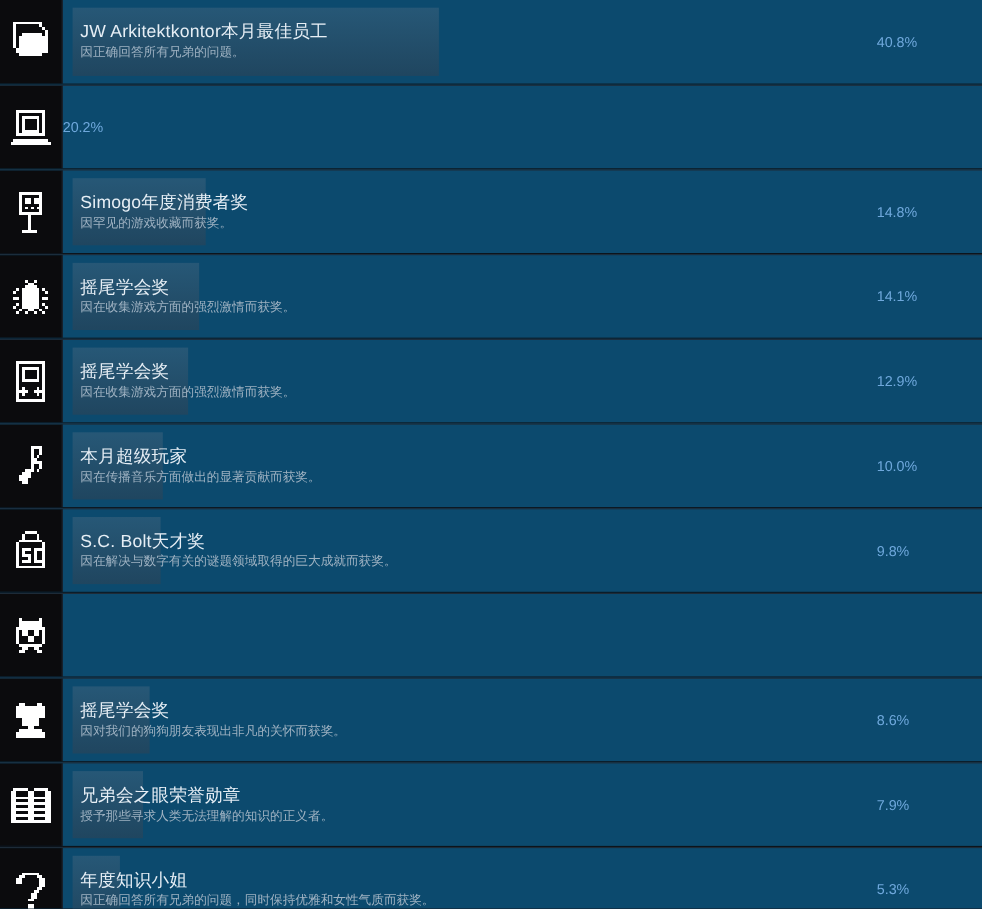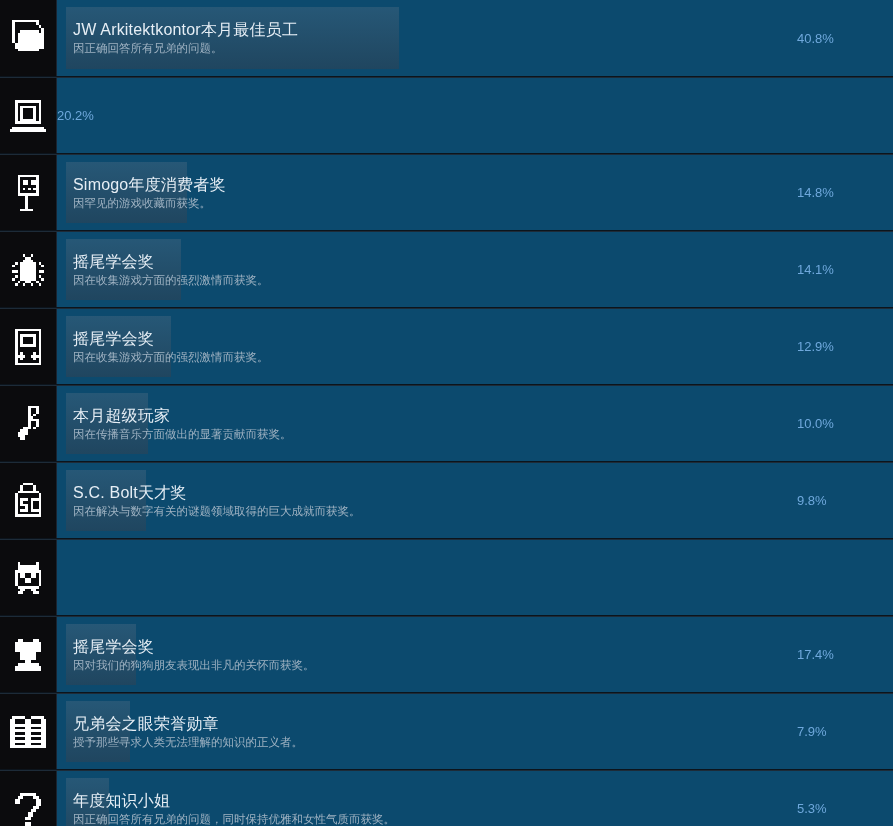--- a/index.html
+++ b/index.html
@@ -265,21 +265,21 @@
         </span>
       </div>
       <div class="bar-area">
         <div class="bar-fill" style="width: 70.1912px;"></div>
         <div class="award-text">
           <div class="award-title">摇尾学会奖</div>
           <div class="award-desc">因对我们的狗狗朋友表现出非凡的关怀而获奖。</div>
         </div>
       </div>
       <div class="pct-cell">
-        <span class="pct-value">17.4%</span>
+        <span class="pct-value">8.6%</span>
       </div>
     </div>
     <div class="award-row">
       <div class="icon-cell">
         <span>
           <svg viewBox="0 0 16 16">
             <path d="M2 2h5v1H2zM9 2h5v1H9zM1 3h1v11H1zM14 3h1v11h-1zM2 3h1v11H2zM13 3h1v11h-1zM7 3h2v11H7zM3 5h4v1H3zM9 5h4v1H9zM3 7h4v1H3zM9 7h4v1H9zM3 9h4v1H3zM9 9h4v1H9zM3 11h4v1H3zM9 11h4v1H9zM1 13h14v1H1z"></path>
           </svg>
         </span>
       </div>

